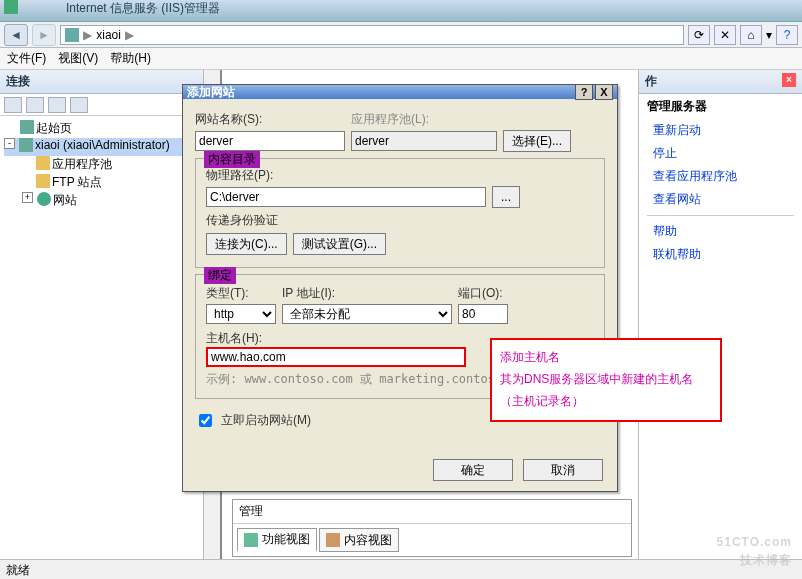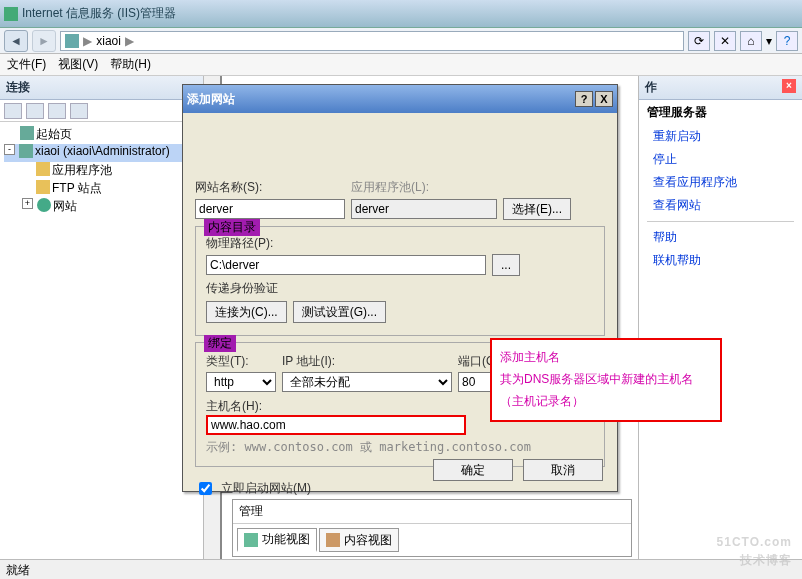--- a/index.html
+++ b/index.html
@@ -1,18 +1,18 @@
 <!DOCTYPE html>
 <html><head>
 <meta charset="utf-8">
 <style>
 * { box-sizing: border-box; font-family: "Microsoft YaHei", Tahoma, sans-serif; font-size: 12px; }
 body { margin: 0; width: 802px; height: 579px; background: #fff; position: relative; overflow: hidden; }
 
-.titlebar { height: 28px; background: linear-gradient(#cde, #9bc); display: flex; align-items: center; padding: 0 4px; border-bottom: 1px solid #7a9; }
+.titlebar { height: 22px; background: linear-gradient(#cde, #9bc); display: flex; align-items: flex-start; padding: 0 4px; border-bottom: 1px solid #7a9; gap: 44px; }
 .titlebar .icon { width: 14px; height: 14px; background: #4a7; margin-right: 4px; }
 .titlebar .title { color: #245; }
 
 .navbar { height: 26px; background: #eef2f7; border-bottom: 1px solid #bbb; display: flex; align-items: center; padding: 0 4px; gap: 4px; }
 .navbar .navbtn { width: 24px; height: 22px; background: #dce6f1; border: 1px solid #9ab; border-radius: 3px; display: flex; align-items: center; justify-content: center; }
 .navbar .addrbar { flex: 1; height: 20px; background: #fff; border: 1px solid #9ab; display: flex; align-items: center; padding: 0 4px; gap: 4px; }
 .navbar .tool { width: 22px; height: 20px; border: 1px solid #9ab; background: #eef; display: flex; align-items: center; justify-content: center; }
 
 .menubar { height: 22px; background: #f6f6f6; border-bottom: 1px solid #ccc; display: flex; align-items: center; padding: 0 7px; gap: 12px; }
 .menubar span { cursor: default; }
@@ -45,24 +45,24 @@
 .bt-inner { border: 1px solid #999; background: #fff; }
 .bt-hdr { border-bottom: 1px solid #ccc; padding: 3px 6px; }
 .bt-btns { padding: 4px; display: flex; gap: 2px; }
 .bt-btn { border: 1px solid #999; padding: 2px 6px; display: flex; align-items: center; gap: 4px; background: #f7f7f7; }
 .bt-btn.active { background: #fff; border-bottom: 2px solid #fff; }
 .bt-icon { width: 14px; height: 14px; background: #6b9; }
 
 .status { position: absolute; bottom: 0; left: 0; right: 0; height: 20px; border-top: 1px solid #bbb; background: #f0f0f0; padding: 2px 6px; }
 
 .dialog { position: absolute; left: 182px; top: 84px; width: 436px; height: 408px; background: #ece9d8; border: 1px solid #555; box-shadow: 2px 2px 2px rgba(0,0,0,.3); }
-.dlg-title { background: linear-gradient(#8fb5e8,#4c7ec7); height: 28px; display: flex; align-items: center; padding: 0 4px; color: #fff; font-weight: bold; }
+.dlg-title { background: linear-gradient(#8fb5e8,#4c7ec7); height: 14px; display: flex; align-items: center; padding: 0 4px; color: #fff; font-weight: bold; }
 .dlg-title .spacer { flex: 1; }
 .dlg-title .wbtn { width: 18px; height: 16px; background: #d8d4c8; border: 1px solid #555; color: #000; font-size: 11px; text-align: center; line-height: 14px; margin-left: 2px; }
-.dlg-body { padding: 24px 12px; margin-top: 40px; }
+.dlg-body { padding: 10px 12px; }
 .row { display: flex; align-items: center; margin: 2px 0; gap: 6px; }
 .lbl { color: #333; }
 .lbl.dis { color: #888; }
 input.text, select.sel { border: 1px solid #7a7a7a; background: #fff; height: 20px; padding: 0 3px; }
 input.text.red { border: 2px solid #e00; }
 .btn { height: 22px; border: 1px solid #7a7a7a; background: #efefef; padding: 0 8px; }
 .groupbox { border: 1px solid #aaa; padding: 8px 10px 10px; margin-top: 6px; position: relative; }
 .group-lbl { position: absolute; top: -8px; left: 8px; background: #a21caf; padding: 0 4px; }
 .dlg-btns { position: absolute; bottom: 10px; right: 14px; display: flex; gap: 10px; }
 .dlg-btns .btn { width: 80px; }

